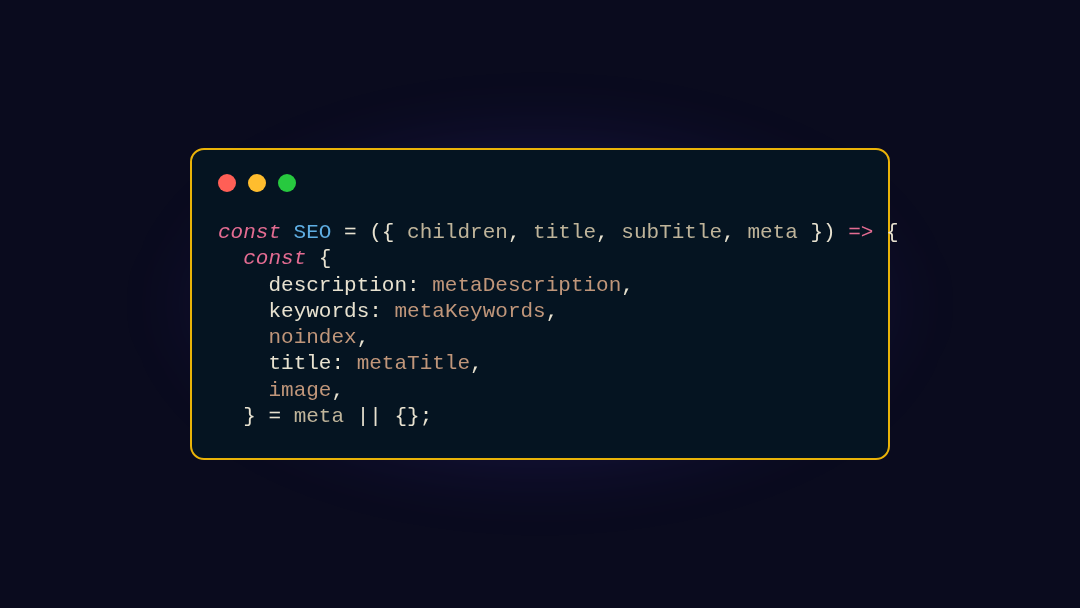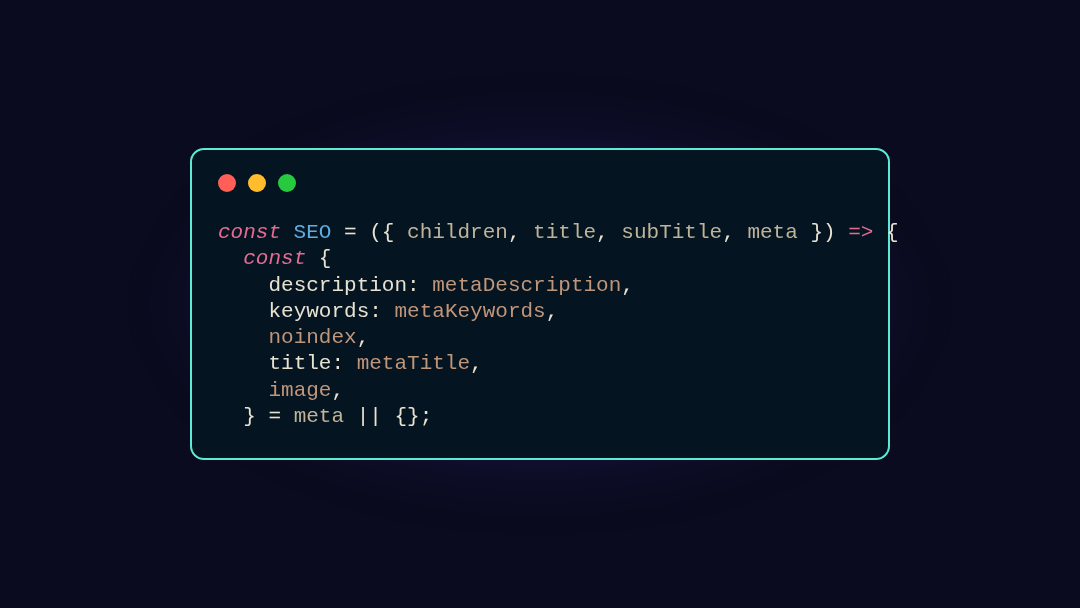--- a/index.html
+++ b/index.html
@@ -22,21 +22,21 @@
       background: radial-gradient(ellipse at center, rgba(95,63,255,0.35) 0%, rgba(95,63,255,0.0) 70%);
       z-index: 0;
       border-radius: 30px;
       filter: blur(30px);
     }
     .code-window {
       position: relative;
       z-index: 1;
       width: 700px;
       background: #051421;
-      border: 2px solid #5eead4;
+      border: 2px solid #eab308;
       border-radius: 14px;
       padding: 24px 26px 28px 26px;
     }
     .traffic-lights {
       display: flex;
       gap: 12px;
       margin-bottom: 28px;
     }
     .traffic-dot {
       width: 18px;

